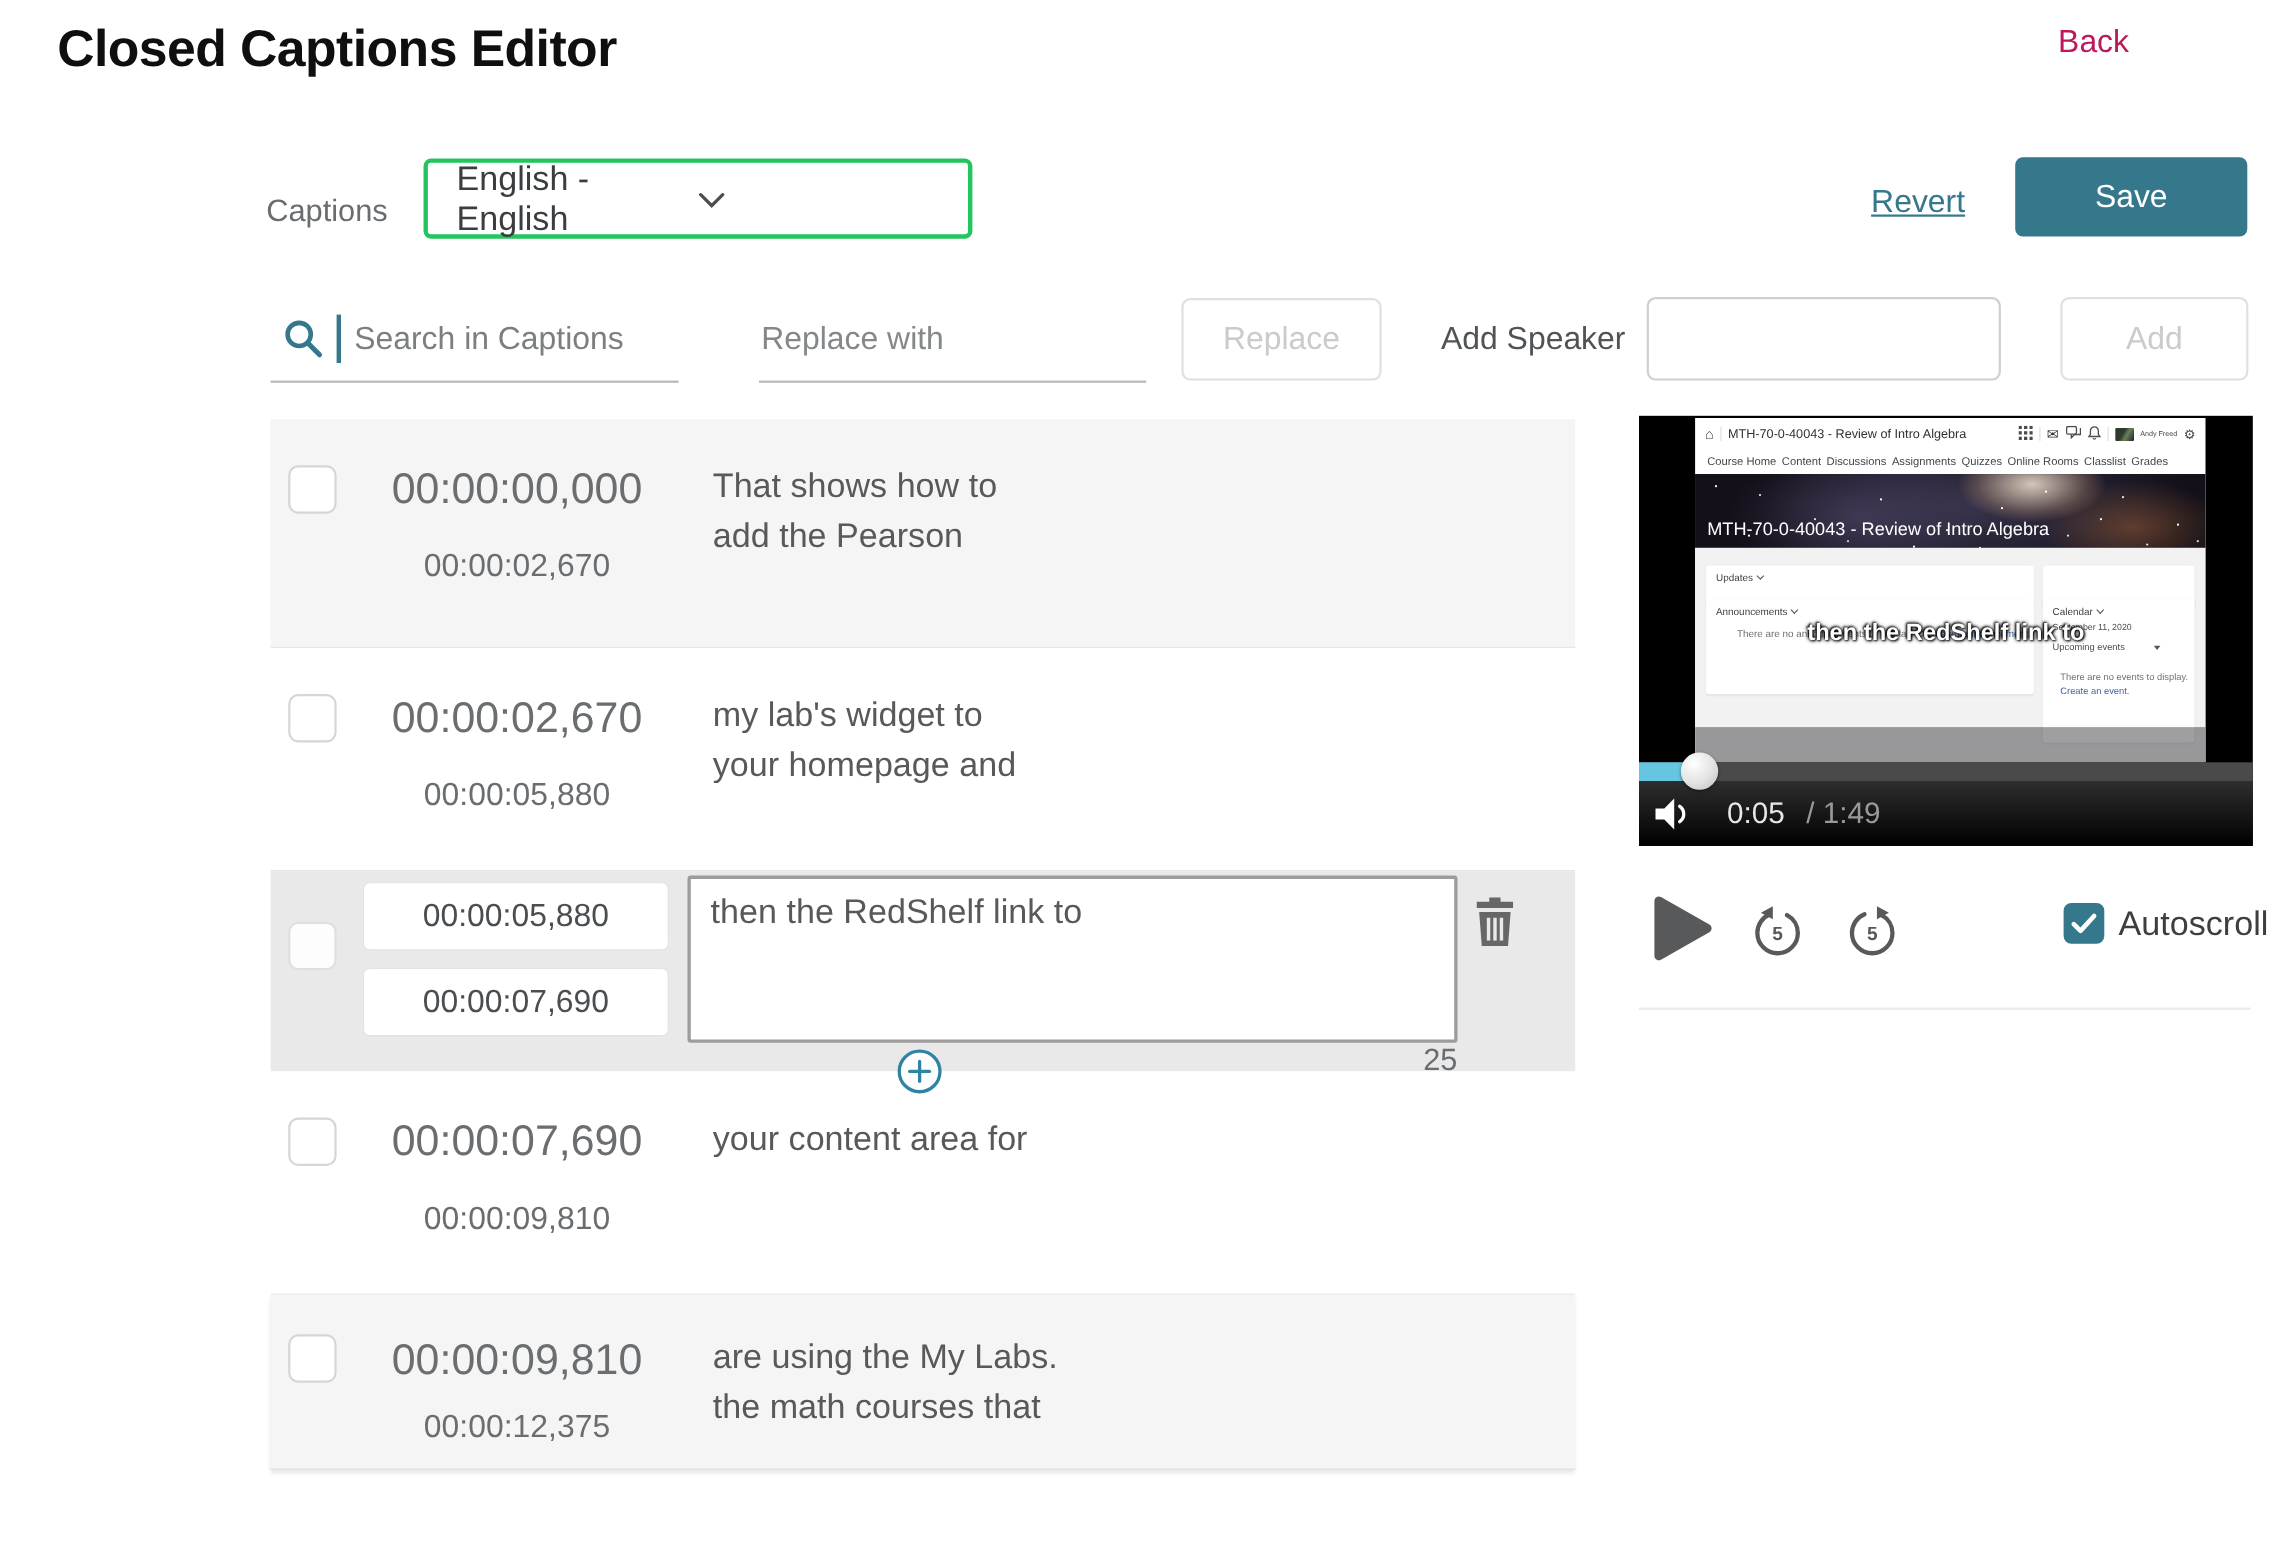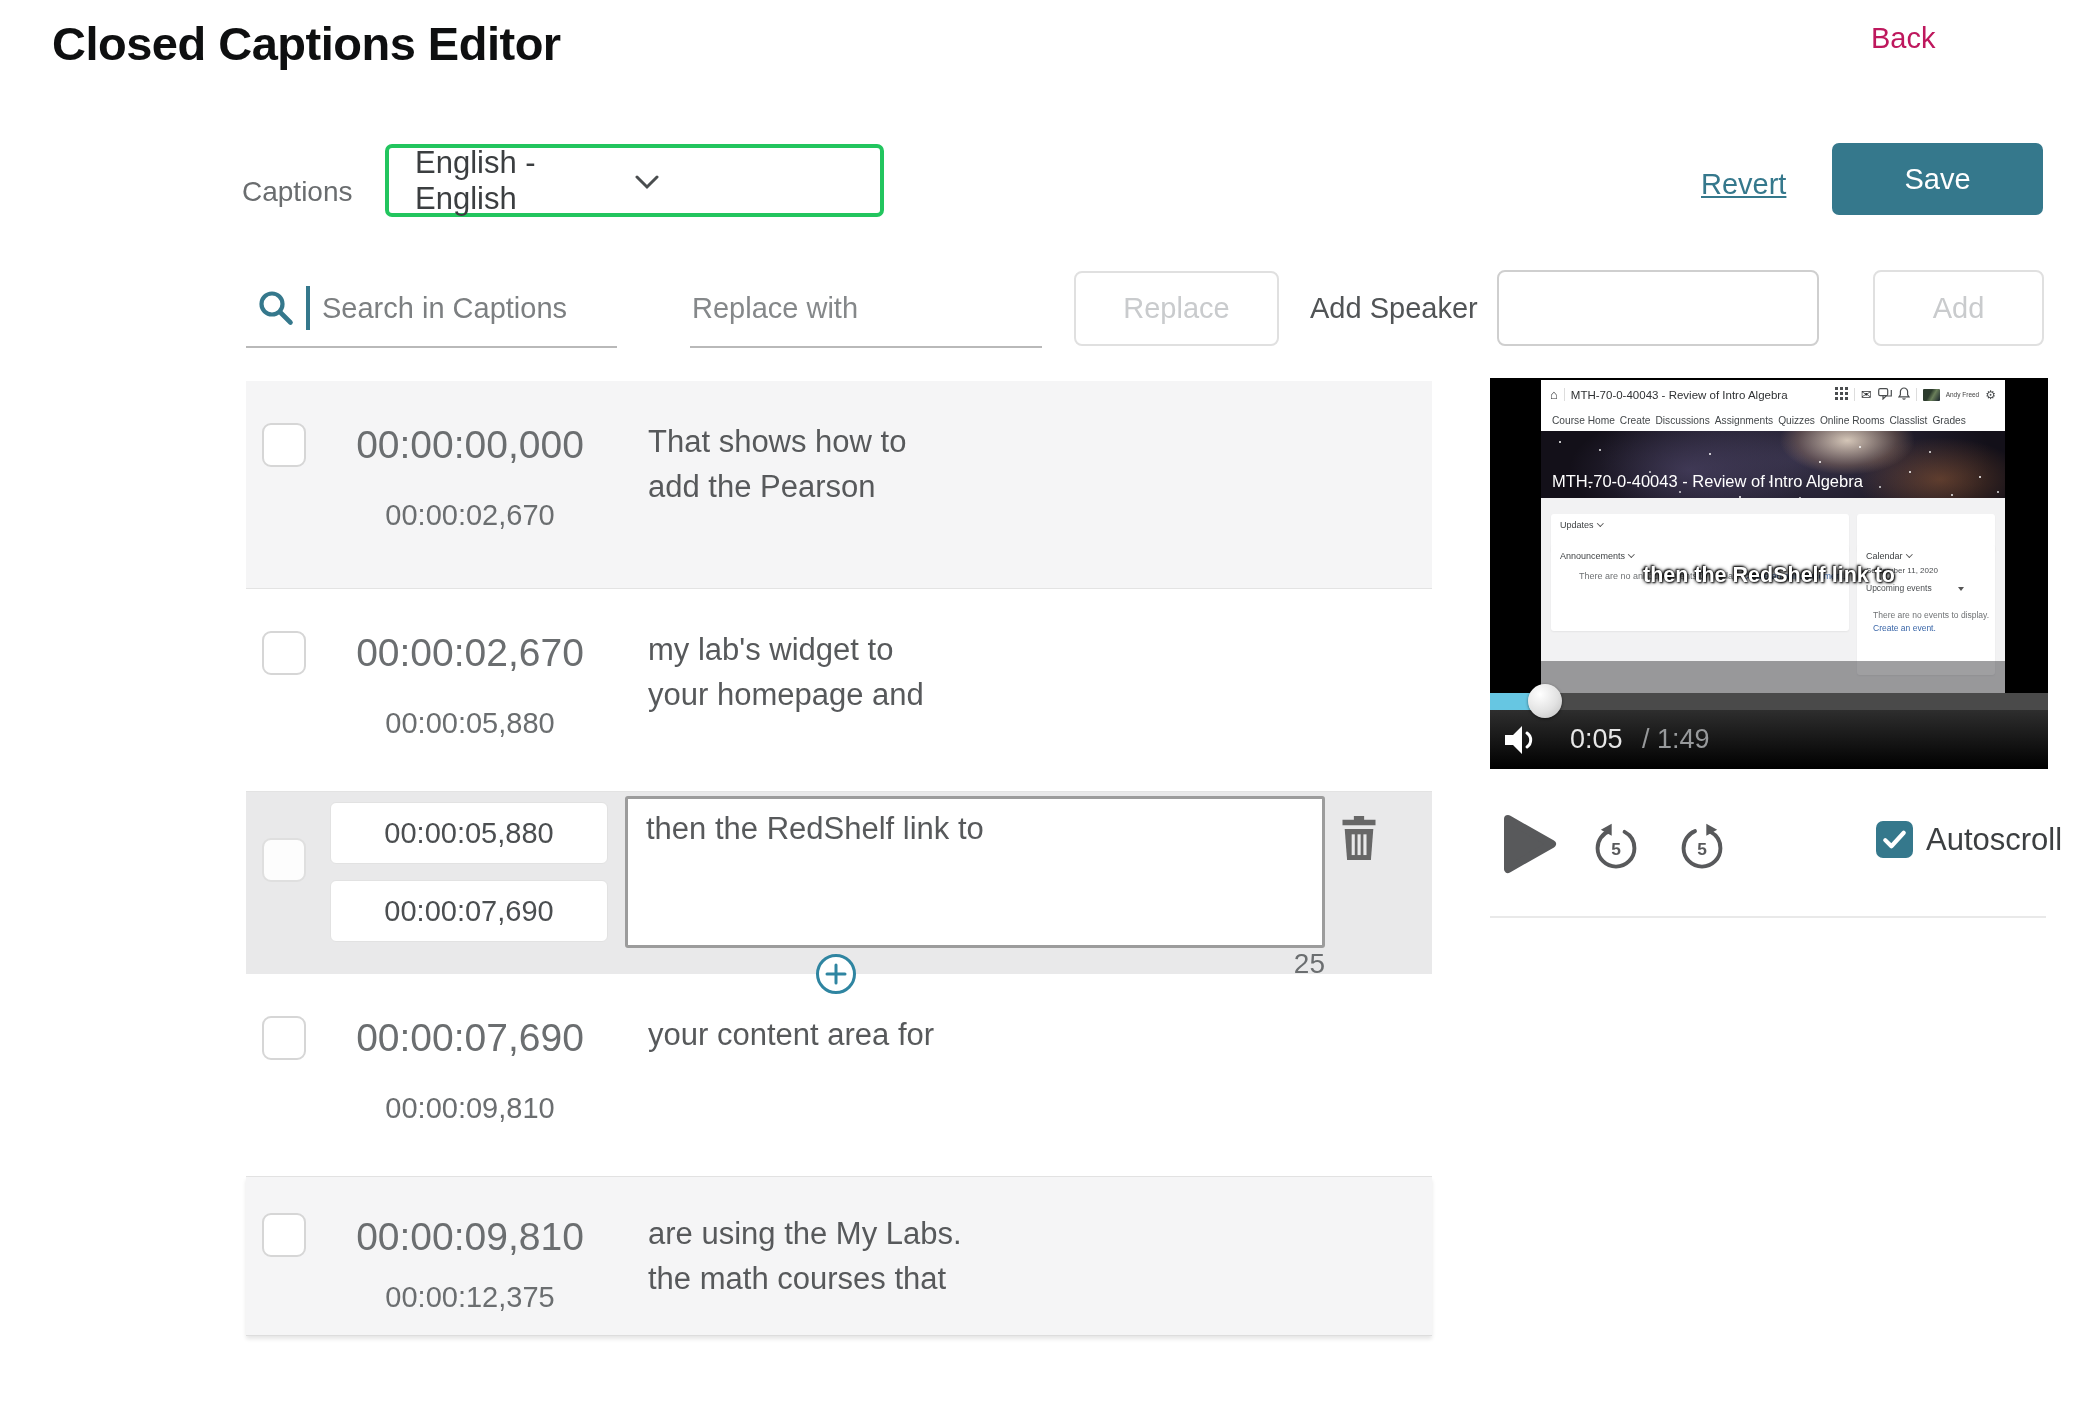--- a/index.html
+++ b/index.html
@@ -17,21 +17,21 @@
   .revert-link{left:1701px;top:168px;font-size:29px;color:#35788c;text-decoration:underline;cursor:pointer;}
   .save-btn{left:1832px;top:143px;width:211px;height:72px;background:#35788c;border:none;border-radius:7px;
             color:#fff;font-size:29px;font-family:inherit;cursor:pointer;}
 
   
   .search-wrap{left:246px;top:270px;width:371px;height:76px;border-bottom:2px solid #b9b9b9;}
   .search-caret{position:absolute;left:60px;top:16px;width:4px;height:44px;background:#35788c;}
   .search-ph{position:absolute;left:76px;top:0;height:76px;line-height:76px;font-size:29px;color:#7c7f81;}
   .replace-wrap{left:690px;top:270px;width:352px;height:76px;border-bottom:2px solid #b9b9b9;}
   .replace-ph{position:absolute;left:2px;top:0;height:76px;line-height:76px;font-size:29px;color:#85888a;}
-  .replace-btn{left:1074px;top:271px;width:205px;height:75px;background:#fff;border:2px solid #e0e0e0;
+  .replace-btn{left:1074px;top:271px;width:182px;height:75px;background:#fff;border:2px solid #e0e0e0;
                border-radius:8px;color:#c9cbcd;font-size:29px;font-family:inherit;}
   .addspeaker-label{left:1310px;top:270px;height:76px;line-height:76px;font-size:29px;color:#515456;}
   .speaker-input{left:1497px;top:270px;width:322px;height:76px;border:2px solid #cfcfcf;border-radius:8px;
                  box-sizing:border-box;font-size:29px;padding:0 16px;font-family:inherit;color:#3b3e40;}
   .add-btn{left:1873px;top:270px;width:171px;height:76px;background:#fff;border:2px solid #e0e0e0;
            border-radius:8px;color:#c9cbcd;font-size:29px;font-family:inherit;}
 
   
   .cap-list{left:246px;top:381px;width:1186px;}
   .cap-row{position:relative;width:100%;}
@@ -266,21 +266,21 @@
               <path d="M4.7 11.3 a1.4 1.4 0 0 0 2.6 0" fill="none" stroke="#4a4d4f" stroke-width="1.1"></path>
             </svg>
         </span>
         <span class="mb-sep"></span>
         <span class="avatar"></span>
         <span class="mb-name">Andy Freed</span>
         <span style="font-size:12px;color:#4a4d4f;">⚙</span>
       </div>
       <div class="navbar">
         <span>Course Home</span>
-        <span>Create</span>
+        <span>Content</span>
         <span>Discussions</span>
         <span>Assignments</span>
         <span>Quizzes</span>
         <span>Online Rooms</span>
         <span>Classlist</span>
         <span>Grades</span>
 
       </div>
       <div class="hero">
         <div class="hero-title">MTH-70-0-40043 - Review of Intro Algebra</div>

